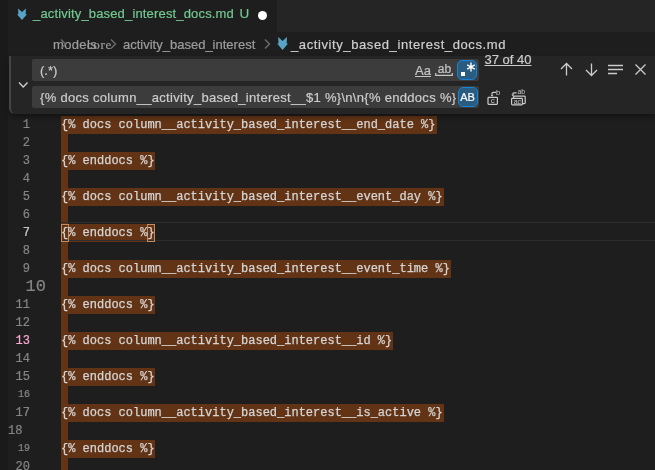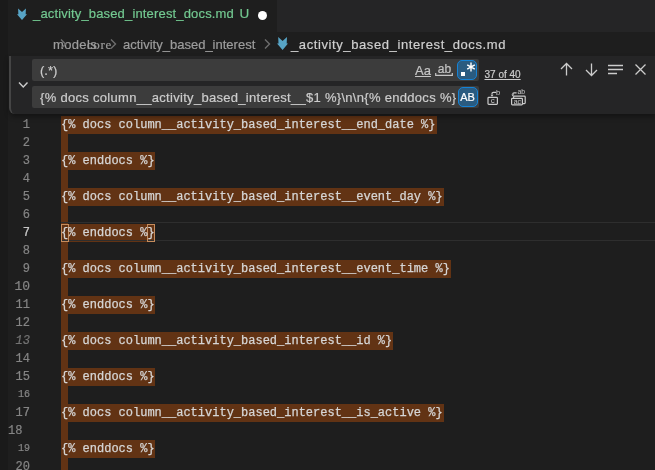--- a/index.html
+++ b/index.html
@@ -62,24 +62,24 @@
 <div id="nums">
     <div class="abs mono" style="left:8px;top:116px;width:22px;height:18px;line-height:18px;font-size:12px;color:#858585;text-align:right;">1</div>
     <div class="abs mono" style="left:8px;top:134px;width:22px;height:18px;line-height:18px;font-size:12px;color:#858585;text-align:right;">2</div>
     <div class="abs mono" style="left:8px;top:152px;width:22px;height:18px;line-height:18px;font-size:12px;color:#858585;text-align:right;">3</div>
     <div class="abs mono" style="left:8px;top:170px;width:22px;height:18px;line-height:18px;font-size:12px;color:#858585;text-align:right;">4</div>
     <div class="abs mono" style="left:8px;top:188px;width:22px;height:18px;line-height:18px;font-size:12px;color:#858585;text-align:right;">5</div>
     <div class="abs mono" style="left:8px;top:206px;width:22px;height:18px;line-height:18px;font-size:12px;color:#858585;text-align:right;">6</div>
     <div class="abs mono" style="left:8px;top:224px;width:22px;height:18px;line-height:18px;font-size:12px;color:#c6c6c6;text-align:right;">7</div>
     <div class="abs mono" style="left:8px;top:242px;width:22px;height:18px;line-height:18px;font-size:12px;color:#858585;text-align:right;">8</div>
     <div class="abs mono" style="left:8px;top:260px;width:22px;height:18px;line-height:18px;font-size:12px;color:#858585;text-align:right;">9</div>
-    <div class="abs mono" style="left:8px;top:278px;width:22px;height:18px;line-height:18px;font-size:13px;color:#858585;text-align:right;">10</div>
+    <div class="abs mono" style="left:24px;top:278px;width:22px;height:18px;line-height:18px;font-size:17px;color:#858585;text-align:right;">10</div>
     <div class="abs mono" style="left:8px;top:296px;width:22px;height:18px;line-height:18px;font-size:12px;color:#858585;text-align:right;">11</div>
     <div class="abs mono" style="left:8px;top:314px;width:22px;height:18px;line-height:18px;font-size:12px;color:#858585;text-align:right;">12</div>
-    <div class="abs mono" style="left:8px;top:332px;width:22px;height:18px;line-height:18px;font-size:12px;color:#737373;text-align:right;font-style:italic;">13</div>
+    <div class="abs mono" style="left:8px;top:332px;width:22px;height:18px;line-height:18px;font-size:12px;color:#f9a8d4;text-align:right;">13</div>
     <div class="abs mono" style="left:8px;top:350px;width:22px;height:18px;line-height:18px;font-size:12px;color:#858585;text-align:right;">14</div>
     <div class="abs mono" style="left:8px;top:368px;width:22px;height:18px;line-height:18px;font-size:12px;color:#858585;text-align:right;">15</div>
     <div class="abs mono" style="left:8px;top:386px;width:22px;height:18px;line-height:18px;font-size:10px;color:#858585;text-align:right;">16</div>
     <div class="abs mono" style="left:8px;top:404px;width:22px;height:18px;line-height:18px;font-size:12px;color:#858585;text-align:right;">17</div>
     <div class="abs mono" style="left:8px;top:422px;width:22px;height:18px;line-height:18px;font-size:12px;color:#858585;text-align:left;">18</div>
     <div class="abs mono" style="left:8px;top:440px;width:22px;height:18px;line-height:18px;font-size:10px;color:#858585;text-align:right;">19</div>
     <div class="abs mono" style="left:8px;top:458px;width:22px;height:18px;line-height:18px;font-size:12px;color:#858585;text-align:right;">20</div>
   </div>
 
 <pre class="abs mono" id="code" style="left:61px;top:116px;font-size:12px;line-height:18px;color:#d6d6d6;-webkit-text-stroke:0.25px #d6d6d6;">{% docs column__activity_based_interest__end_date %}
@@ -120,21 +120,21 @@
   </svg>
 
 <div class="abs" style="left:456.8px;top:60px;width:20.5px;height:20px;background:#2a5b80;border:1.5px solid #1583d6;border-radius:5px;"></div>
 <div class="abs" style="left:460.8px;top:71.6px;width:4.6px;height:4.6px;background:#ffffff;"></div>
 <svg class="abs" style="left:465.6px;top:62px;" width="10" height="10" viewBox="0 0 10 10">
   <g stroke="#ffffff" stroke-width="1.4">
       <path d="M5 0.6 V9.4 M1.2 2.8 L8.8 7.2 M8.8 2.8 L1.2 7.2"></path>
     </g>
 </svg>
 
-<div class="abs" style="left:484.5px;top:69px;font-size:10px;color:#cccccc;text-decoration:underline;">37 of 40</div>
+<div class="abs" style="left:484.5px;top:52px;font-size:13px;color:#cccccc;text-decoration:underline;">37 of 40</div>
 
 <svg class="abs" style="left:558px;top:61px;" width="17" height="17" viewBox="0 0 17 17">
     <path d="M8.5 2.5 V14.5 M3 8 L8.5 2.5 L14 8" stroke="#cccccc" stroke-width="1.3" fill="none"></path>
   </svg>
 <svg class="abs" style="left:583px;top:61px;" width="17" height="17" viewBox="0 0 17 17">
     <path d="M8.5 2.5 V14.5 M3 9 L8.5 14.5 L14 9" stroke="#cccccc" stroke-width="1.3" fill="none"></path>
   </svg>
 
 <svg class="abs" style="left:607px;top:61px;" width="17" height="17" viewBox="0 0 17 17">
     <path d="M1 4.5 H16 M1 8.5 H16 M1 12.5 H10" stroke="#cccccc" stroke-width="1.4" fill="none"></path>

